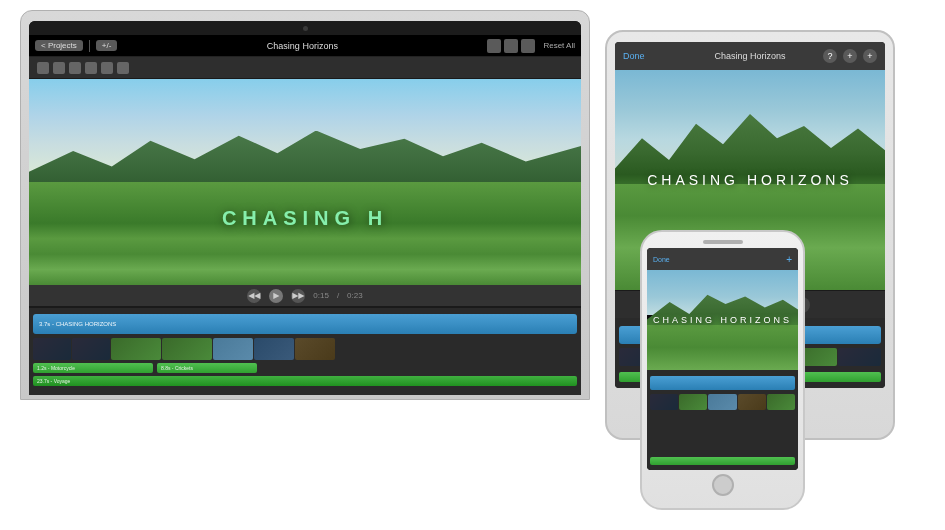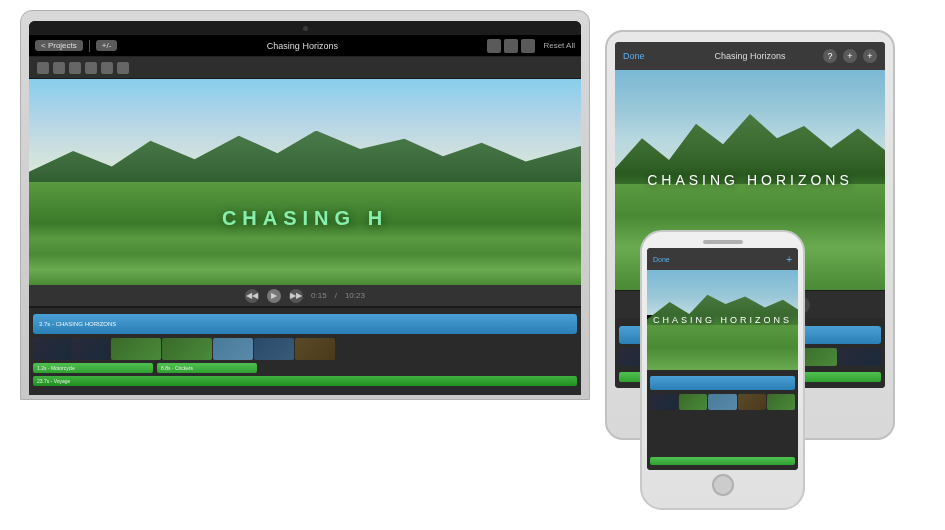--- a/index.html
+++ b/index.html
@@ -785,21 +785,21 @@
               <div class="preview-title-overlay">CHASING H</div>
             </div>
           </div>
 
           <div class="timeline-controls">
             <div class="tl-ctrl-btn">◀◀</div>
             <div class="tl-ctrl-btn" style="background:#777;">▶</div>
             <div class="tl-ctrl-btn">▶▶</div>
             <span class="tl-time">0:15</span>
             <span class="tl-time">/</span>
-            <span class="tl-time">10:23</span>
+            <span class="tl-time">0:23</span>
           </div>
 
           <div class="imovie-timeline">
             <div class="timeline-tracks">
 
               <div class="track-main-blue">
                 <span class="track-label">3.7s - CHASING HORIZONS</span>
               </div>
 
               <div class="track-thumbnails">

